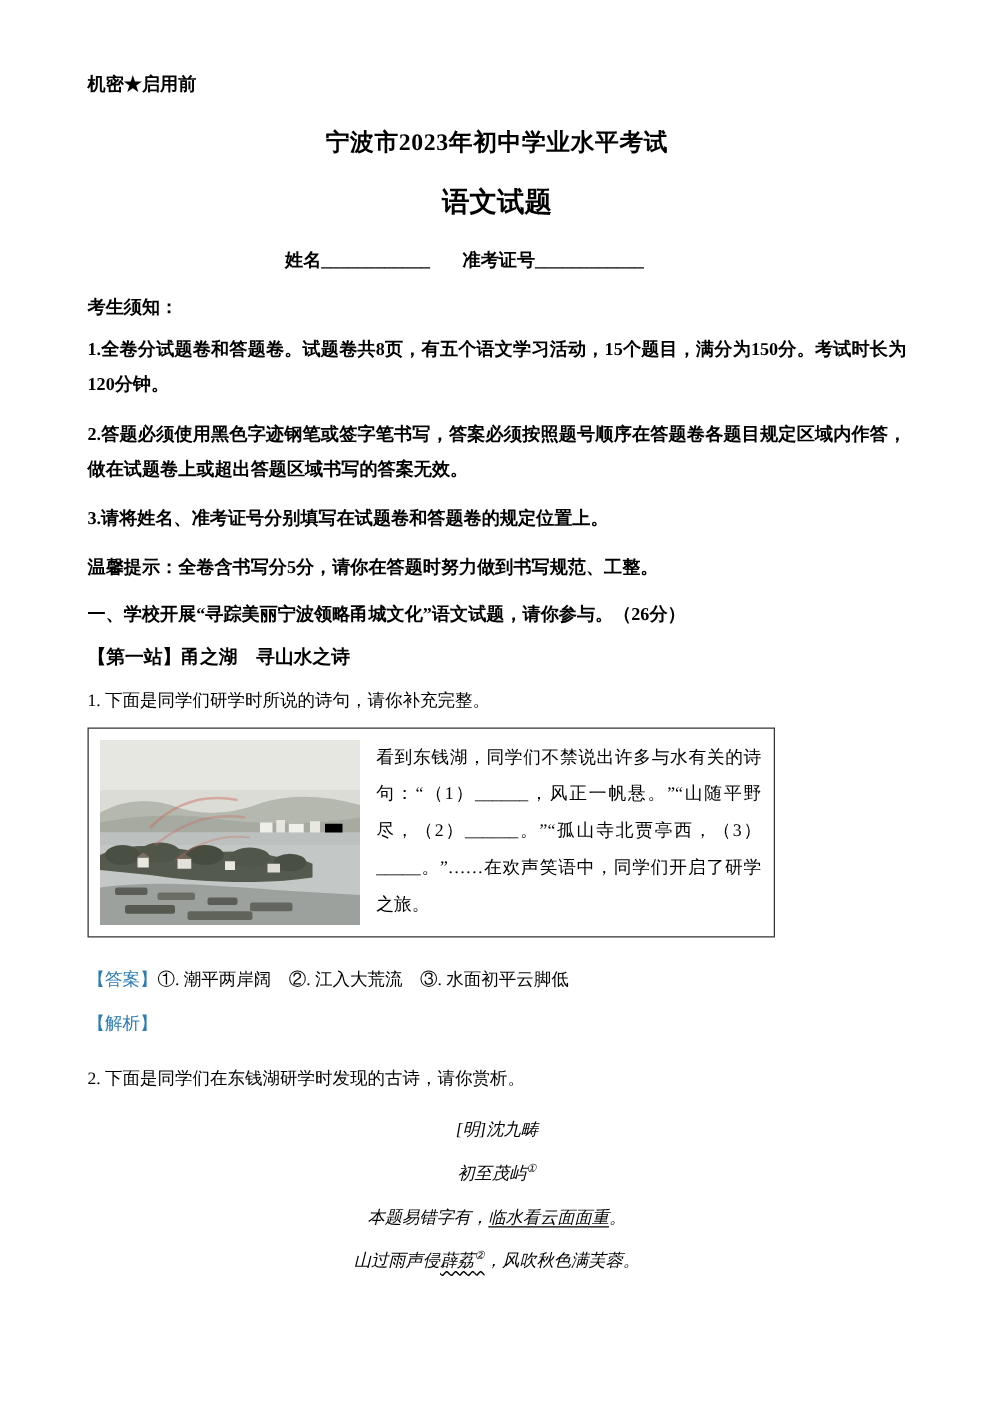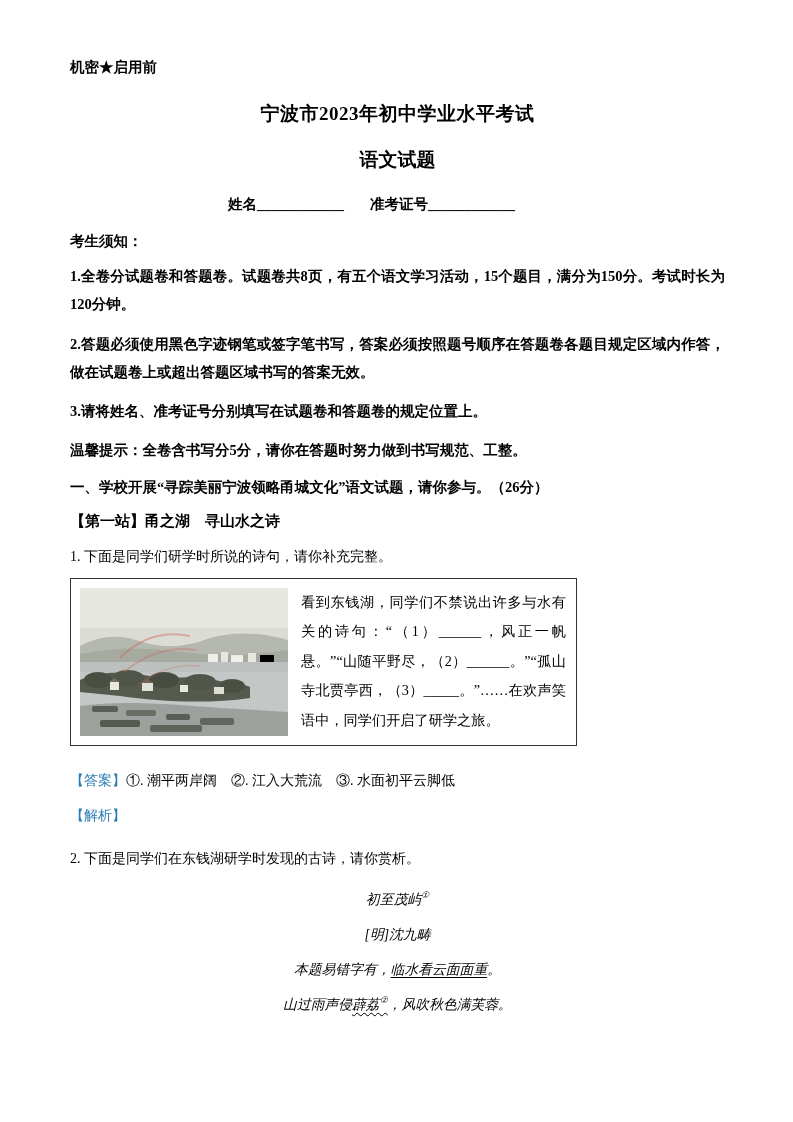--- a/index.html
+++ b/index.html
@@ -11,21 +11,21 @@
   }
   .page { padding:58px 68px 40px 70px; }
 
   .confidential { font-weight:bold; font-size:14.5px; }
 
   .title {
     text-align:center; font-weight:bold; font-size:19px;
     margin-top:24px; letter-spacing:0.5px;
   }
   .subtitle {
-    text-align:center; font-weight:bold; font-size:19px;
+    text-align:center; font-weight:bold; font-size:22px;
     margin-top:20px;
   }
 
   .name-row {
     margin-top:22px; padding-left:158px;
     font-weight:bold; font-size:14.5px;
     display:flex; gap:26px;
   }
 
   .notice-head { font-weight:bold; font-size:14.5px; margin-top:18px; }
@@ -34,21 +34,21 @@
     margin-top:11px; text-align:justify;
   }
   .tip { font-weight:bold; font-size:14.5px; line-height:1.95; margin-top:11px; }
 
   .section-head { font-weight:bold; font-size:14.5px; margin-top:13px; }
   .station-head { font-weight:bold; font-size:15px; margin-top:15px; }
 
   .q-stem { font-size:14px; margin-top:17px; }
 
   .qbox {
-    margin-top:12px; width:507px;
+    margin-top:12px; width:550px;
     border:1px solid #333;
     display:flex; align-items:flex-start;
     padding:9px 10px 9px 9px; gap:13px;
   }
   .photo { width:208px; height:148px; flex:0 0 auto; overflow:hidden; }
   .photo svg { display:block; width:208px; height:148px; }
   .qbox-text {
     flex:1; font-size:14.2px; line-height:2.08; text-align:justify;
   }
 
@@ -148,24 +148,24 @@
 
   <p class="analysis-row">
     <span style="color: rgb(42, 124, 181);">【解析】</span>
   </p>
 
 
   <p class="q2-stem">2. 下面是同学们在东钱湖研学时发现的古诗，请你赏析。</p>
 
   <div class="poem">
     <div class="poem-line">
-      <span>初至茂屿</span><sup>①</sup>
+      <span>[明]沈九畴</span>
     </div>
     <div class="poem-line">
-      <span>[明]沈九畴</span>
+      <span>初至茂屿</span><sup>①</sup>
     </div>
     <div class="poem-line">
       <span>本题易错字有，</span><span class="u-solid">临水看云面面重</span><span>。</span>
     </div>
     <div class="poem-line">
       <span>山过雨声侵</span><span class="u-wavy"><span>薜荔</span><sup>②</sup></span><span>，风吹秋色满芙蓉。</span>
     </div>
   </div>
 
 </div>

